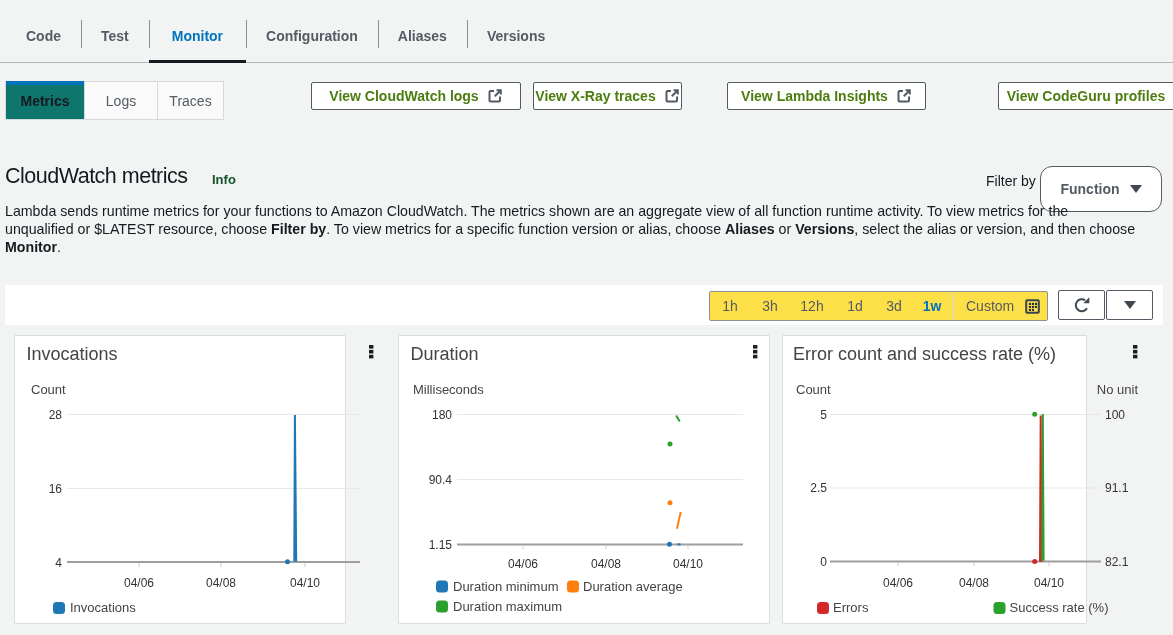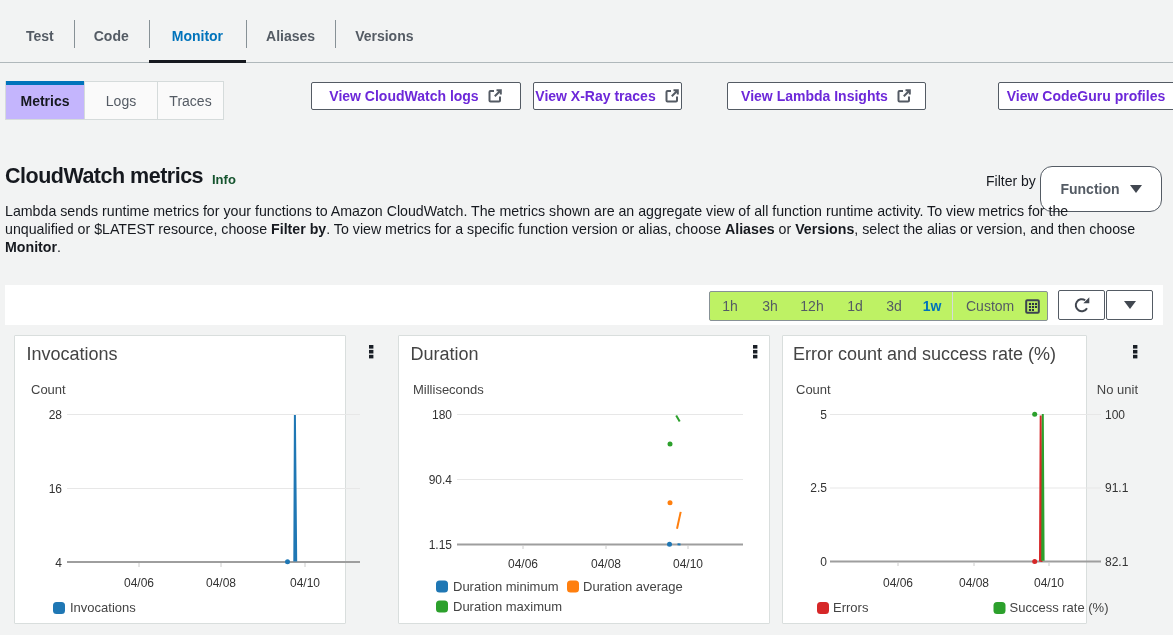--- a/index.html
+++ b/index.html
@@ -7,58 +7,59 @@
 
 #tabs{position:absolute;top:0;left:0;width:1173px;height:63px;border-bottom:1px solid #b0b8bb}
 #tabs ul{list-style:none;display:flex;margin-left:6px;height:63px}
 #tabs li{position:relative;font-size:14px;font-weight:700;color:#545b64;padding:0 20px;line-height:72px;white-space:nowrap}
 #tabs li+li::before{content:'';position:absolute;left:0;top:20px;height:28px;width:1px;background:#879196}
 #tabs li.act{color:#0073bb;padding:0 23px}
 #tabs li.act::after{content:'';position:absolute;left:0;right:0;bottom:0;height:3px;background:#16191f}
 
 #seg{position:absolute;left:5px;top:81px;display:flex}
 #seg .s{height:39px;border:1px solid #d5dbdb;background:#fafafa;color:#545b64;font-size:14px;display:flex;align-items:center;justify-content:center;margin-left:-1px;position:relative}
-#seg .s.on{background:#c4b5fd;color:#16191f;font-weight:700;margin-left:0;border-top:none;padding-top:1px}
+#seg .s.on{background:#0f766e;color:#16191f;font-weight:700;margin-left:0;border-top:none;padding-top:1px}
 #seg .s.on::before{content:'';position:absolute;top:0;left:0;right:0;height:4px;background:#0073bb}
 
-.vbtn{position:absolute;top:82px;height:28px;border:1px solid #545b64;border-radius:2px;background:#fff;color:#6d28d9;font-size:14px;font-weight:700;display:flex;align-items:center;justify-content:center;gap:8px;white-space:nowrap}
-
-#h2{position:absolute;left:5px;top:164px;font-size:21.5px;font-weight:700;color:#16191f;letter-spacing:-.5px}
+.vbtn{position:absolute;top:82px;height:28px;border:1px solid #545b64;border-radius:2px;background:#fff;color:#4d7c0f;font-size:14px;font-weight:700;display:flex;align-items:center;justify-content:center;gap:8px;white-space:nowrap}
+
+#h2{position:absolute;left:5px;top:164px;font-size:21.5px;font-weight:400;color:#16191f;letter-spacing:-.5px}
 #info{position:absolute;left:212px;top:171.5px;font-size:13px;font-weight:700;color:#14532d}
 #fby{position:absolute;left:986px;top:173px;font-size:14px;color:#16191f}
 #fbtn{position:absolute;left:1040px;top:166px;width:122px;height:46px;border:1px solid #545b64;border-radius:12px;background:#fff;display:flex;align-items:center;justify-content:center;gap:10px}
 #fbtn span{font-size:14px;font-weight:700;color:#545b64}
 .tri{width:0;height:0;border-left:6px solid transparent;border-right:6px solid transparent;border-top:8px solid #414750}
 
 #para{position:absolute;left:5px;top:202px;width:1134px;font-size:14.2px;line-height:18px;color:#16191f}
 
 #band{position:absolute;left:5px;top:285px;width:1158px;height:40px;background:#fff}
-#trange{position:absolute;left:709px;top:291px;height:30px;border:1px solid #879196;border-radius:2px;background:#bef264;display:flex;align-items:center;font-size:14px;color:#545b64}
+#trange{position:absolute;left:709px;top:291px;height:30px;border:1px solid #879196;border-radius:2px;background:#fde047;display:flex;align-items:center;font-size:14px;color:#545b64}
 #trange .t{text-align:center}
 #trange .t.on{color:#0073bb;font-weight:700}
 #trange .dv{width:1px;height:28px;background:#d5dbdb}
 #trange .cust{padding:0 7px 0 13px;display:flex;align-items:center;gap:11px}
 .sqbtn{position:absolute;top:290px;width:47px;height:30px;border:1px solid #545b64;border-radius:2px;background:#fff;display:flex;align-items:center;justify-content:center}
 
 .card{position:absolute;top:335px;height:289px;background:#fff;border:1px solid #d9dedd;border-radius:1px}
 .card svg{position:absolute;left:0;top:1px}
 text{font-family:"Liberation Sans",sans-serif}
 .ttl{font-size:18px;fill:#444}
 .axl{font-size:13px;fill:#444}
 .tick{font-size:12px;fill:#333}
 .leg{font-size:13px;fill:#444}
 </style>
 </head>
 <body>
 
 <div id="tabs">
     <ul>
-<li>Test</li>
-      <li>Code</li>
+<li>Code</li>
+      <li>Test</li>
       <li class="act">Monitor</li>
+      <li>Configuration</li>
       <li>Aliases</li>
       <li>Versions</li>
 </ul>
   </div>
 
 <div id="seg">
 <div class="s on" style="width:80px">Metrics</div>
 <div class="s" style="width:74px">Logs</div>
 <div class="s" style="width:67px">Traces</div>
 </div>

